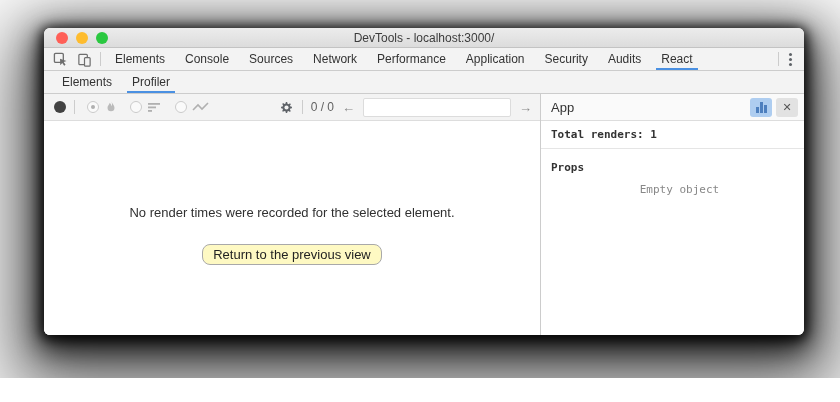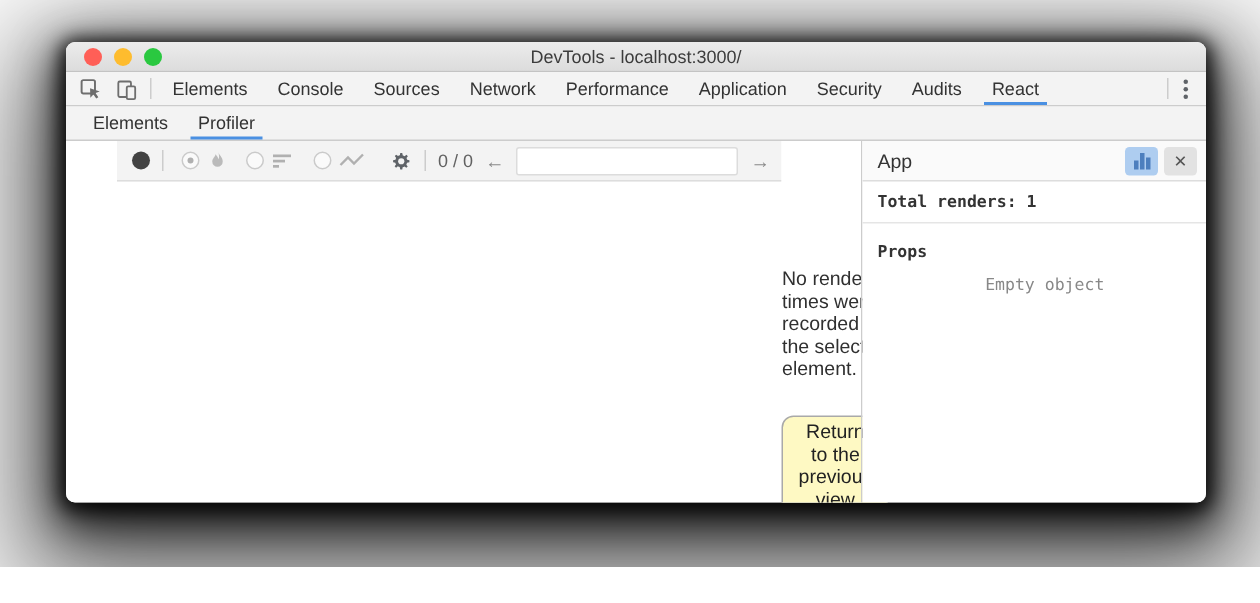--- a/index.html
+++ b/index.html
@@ -29,21 +29,21 @@
   .tab{position:relative;display:flex;align-items:center;padding:0 10px;cursor:default;white-space:nowrap;}
   .tab.active::after{content:"";position:absolute;left:5px;right:5px;bottom:0;height:2px;background:#4a90e2;}
   .tabbar-right{margin-left:auto;display:flex;align-items:center;gap:8px;padding-right:10px;}
   .kebab{display:flex;flex-direction:column;gap:2px;align-items:center;padding:2px;}
   .kebab i{width:3px;height:3px;border-radius:50%;background:#5f6368;}
   
   .subtabbar{height:22px;flex:0 0 22px;background:#f3f3f3;border-bottom:1px solid #ccc;
              display:flex;align-items:stretch;font-size:12px;color:#333;padding-left:8px;}
   
   .split{flex:1;display:flex;min-height:0;}
-  .left-pane{width:496px;flex:0 0 496px;display:flex;background:#fff;padding-left:34px;}
+  .left-pane{width:496px;flex:0 0 496px;display:flex;flex-direction:column;background:#fff;}
   .v-divider{width:1px;background:#ccc;}
   .right-pane{flex:1;display:flex;flex-direction:column;background:#fff;}
   
   .ptoolbar{height:26px;flex:0 0 26px;background:#f3f3f3;border-bottom:1px solid #ddd;
             display:flex;align-items:center;padding:0 8px 0 10px;gap:8px;}
   .record-dot{width:12px;height:12px;border-radius:50%;background:#424242;}
   .chart-type{display:flex;align-items:center;gap:5px;margin-left:4px;opacity:.75;}
   .radio{width:10px;height:10px;border:1px solid #bdbdbd;border-radius:50%;position:relative;background:#fdfdfd;}
   .radio.sel::after{content:"";position:absolute;left:3px;top:3px;width:4px;height:4px;border-radius:50%;background:#9a9a9a;}
   .tool-gap{margin-left:auto;}

